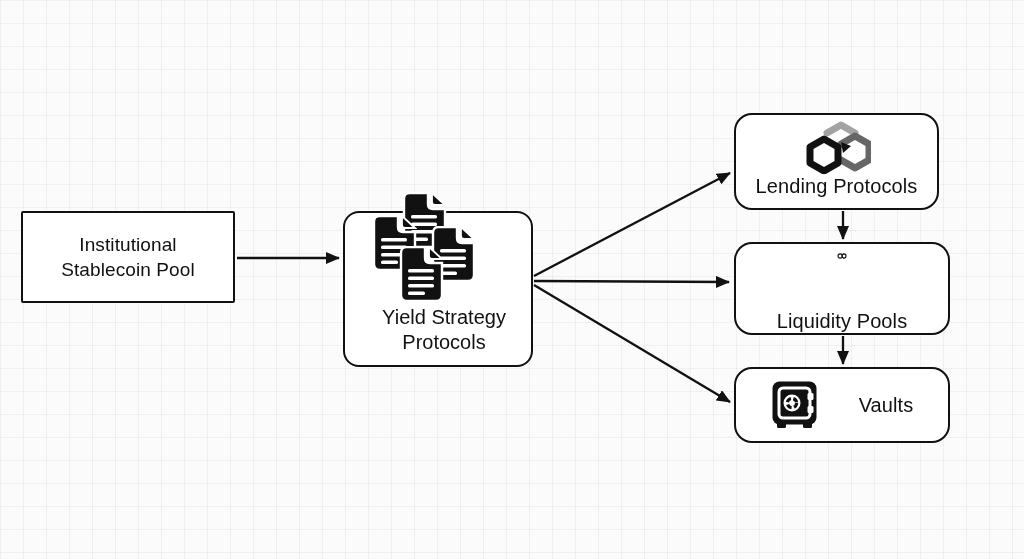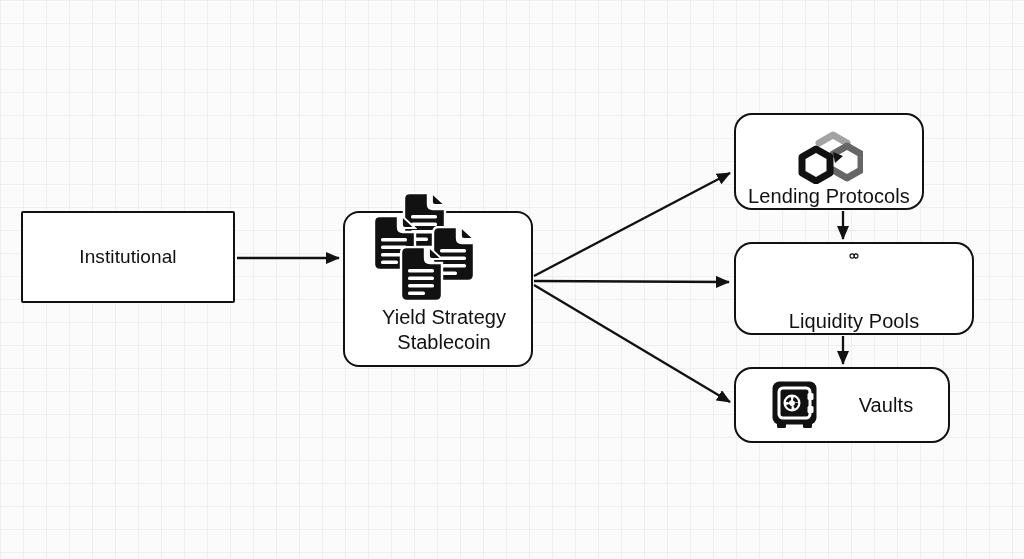--- a/index.html
+++ b/index.html
@@ -73,27 +73,27 @@
   .doc-b { left: 8px;  top: 25px; z-index: 2; }
   .doc-c { left: 67px; top: 36px; z-index: 3; }
   .doc-d { left: 35px; top: 56px; z-index: 4; }
   .node-right {
     border-width: 2.2px;
     border-radius: 18px;
     flex-direction: column;
   }
   .node-lending {
     left: 734px; top: 113px;
-    width: 190px; height: 97px;
-    justify-content: flex-end;
+    width: 205px; height: 97px;
+    justify-content: flex-start;
     padding-top: 5px;
   }
   .node-liquidity {
     left: 734px; top: 242px;
-    width: 240px; height: 93px;
+    width: 216px; height: 93px;
     justify-content: flex-start;
     padding-top: 9px;
     gap: 48px;
   }
   .node-vaults {
     left: 734px; top: 367px;
     width: 216px; height: 76px;
     flex-direction: row;
     gap: 40px;
   }
@@ -123,27 +123,28 @@
       <line x1="534" y1="281" x2="729" y2="282" marker-end="url(#arrowhead)"></line>
       <line x1="534" y1="285" x2="730" y2="402" marker-end="url(#arrowhead)"></line>
       <line x1="843" y1="211" x2="843" y2="239" marker-end="url(#arrowhead)"></line>
       <line x1="843" y1="336" x2="843" y2="364" marker-end="url(#arrowhead)"></line>
     </g>
   </svg>
 
   <div class="node node-pool">
     <div class="label">
       <div>Institutional</div>
+      <div>Stablecoin Pool</div>
     </div>
   </div>
 
   <div class="node node-strategy">
     <div class="label">
       <div>Yield Strategy</div>
-      <div>Stablecoin</div>
+      <div>Protocols</div>
     </div>
   </div>
 
   <div class="docs-cluster">
     <svg class="doc doc-a" viewBox="0 0 46 56">
       <path d="M9,1 H27 V12 Q27,17 32,17 H44 V49 Q44,55 38,55 H9 Q3,55 3,49 V7 Q3,1 9,1 Z" fill="#111" stroke="#fff" stroke-width="2.4"></path>
       <path d="M31,1 L44,13 H34 Q31,13 31,10 Z" fill="#111" stroke="#fff" stroke-width="1.8"></path>
       <g fill="#fff">
         <rect x="10" y="23" width="26" height="3.6" rx="1.6"></rect>
         <rect x="10" y="30.5" width="26" height="3.6" rx="1.6"></rect>

